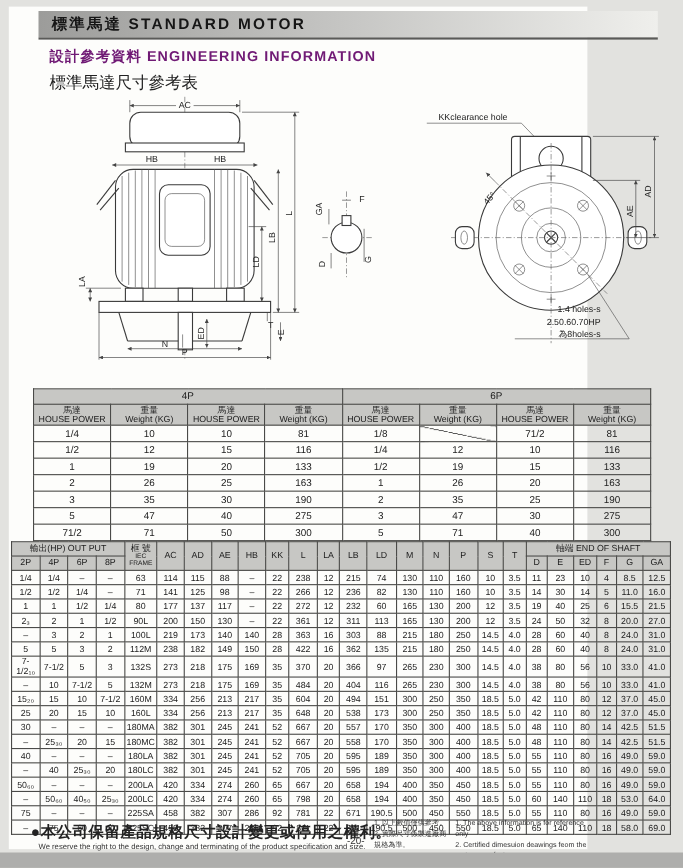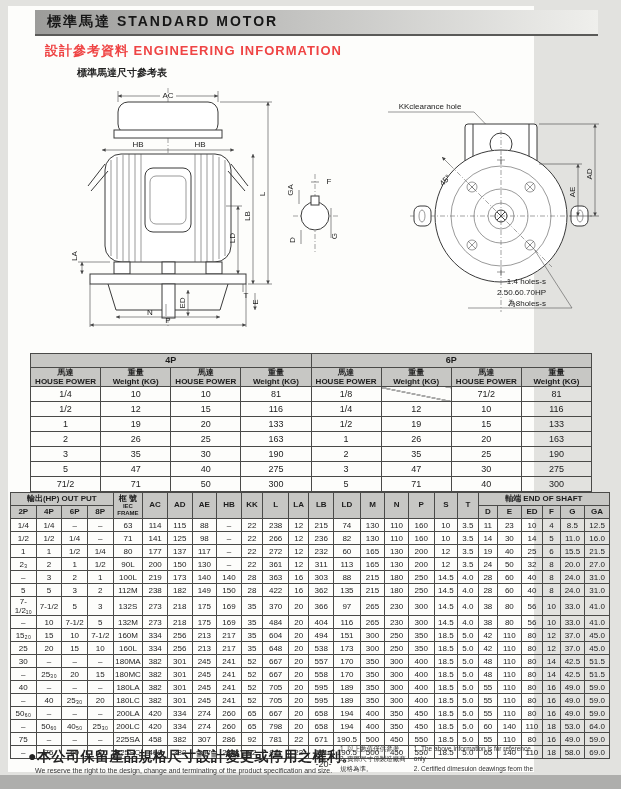--- a/index.html
+++ b/index.html
@@ -24,39 +24,39 @@
     background:linear-gradient(to right,#9c9c9a 0%,#c2c2c0 45%,#efefec 100%);
     border-bottom:2px solid #5a5a58;
     display:flex;align-items:center;
   }
   .title-band .t{
     font-size:14px;font-weight:bold;letter-spacing:2px;color:#161616;
     padding-left:12px;white-space:nowrap;
   }
   .section-head{
     position:absolute;left:37px;top:36px;font-size:13px;font-weight:bold;
-    letter-spacing:1px;color:#ef4444;white-space:nowrap;
+    letter-spacing:1px;color:#701a75;white-space:nowrap;
   }
   .subsection{
-    position:absolute;left:37px;top:60px;font-size:10px;font-weight:bold;color:#222;margin-left:32px;
+    position:absolute;left:37px;top:60px;font-size:15px;font-weight:normal;color:#222;
   }
   svg .ln{stroke:#3a3a3a;stroke-width:1;fill:none;}
   svg .thin{stroke:#555;stroke-width:0.6;fill:none;}
   svg .dash{stroke:#666;stroke-width:0.6;fill:none;stroke-dasharray:5 2 1 2;}
   svg .dim{stroke:#444;stroke-width:0.6;fill:none;}
   svg text{font-family:"Liberation Sans","DejaVu Sans",sans-serif;font-size:8px;fill:#222;}
   svg .fw{fill:#fff;stroke:#3a3a3a;stroke-width:1;}
   
   .wt-title{
     position:absolute;left:24px;top:330px;font-size:12px;font-weight:bold;color:#161616;
     letter-spacing:0.5px;
   }
   table{border-collapse:collapse;table-layout:fixed;}
   th,td{border:1px solid #4a4a48;text-align:center;vertical-align:middle;padding:0;}
-  th{background:#c7c7c4;font-weight:bold;}
+  th{background:#c7c7c4;font-weight:normal;}
   .weight-table{
     position:absolute;left:22px;top:347px;width:562px;font-size:9px;
   }
   .weight-table th{font-size:8px;line-height:1.15;}
   .weight-table .grp{height:13px;font-size:9px;}
   .weight-table td{height:14px;}
   td.diag{
     background:linear-gradient(to top right,transparent 48.5%,#555 48.5%,#555 51.5%,transparent 51.5%);
   }
   .dim-table{

